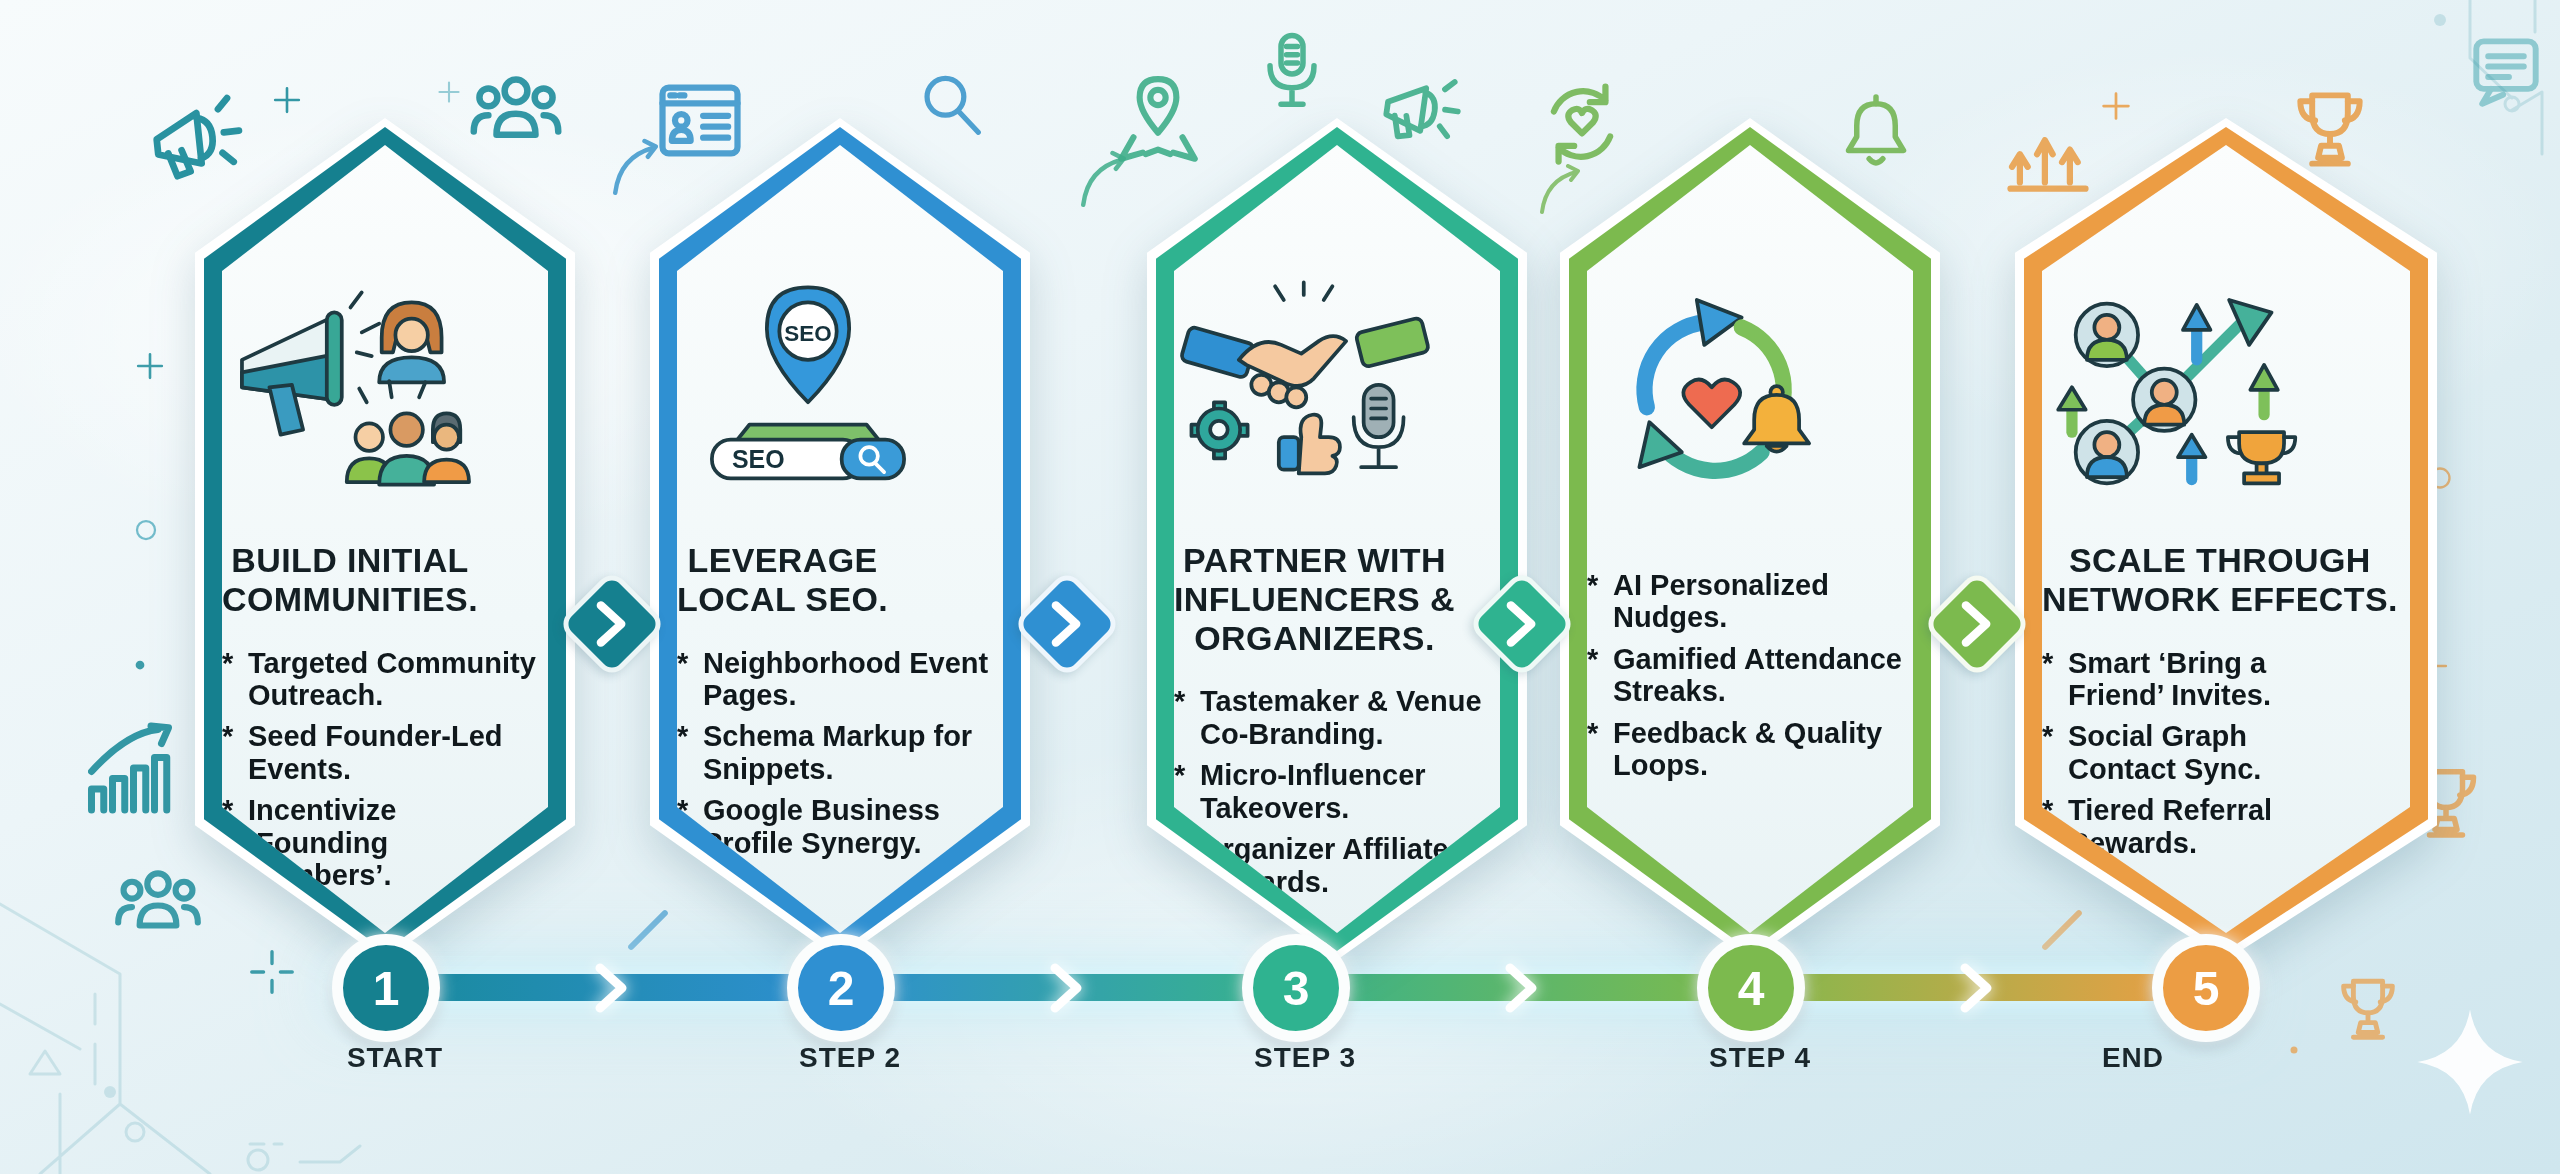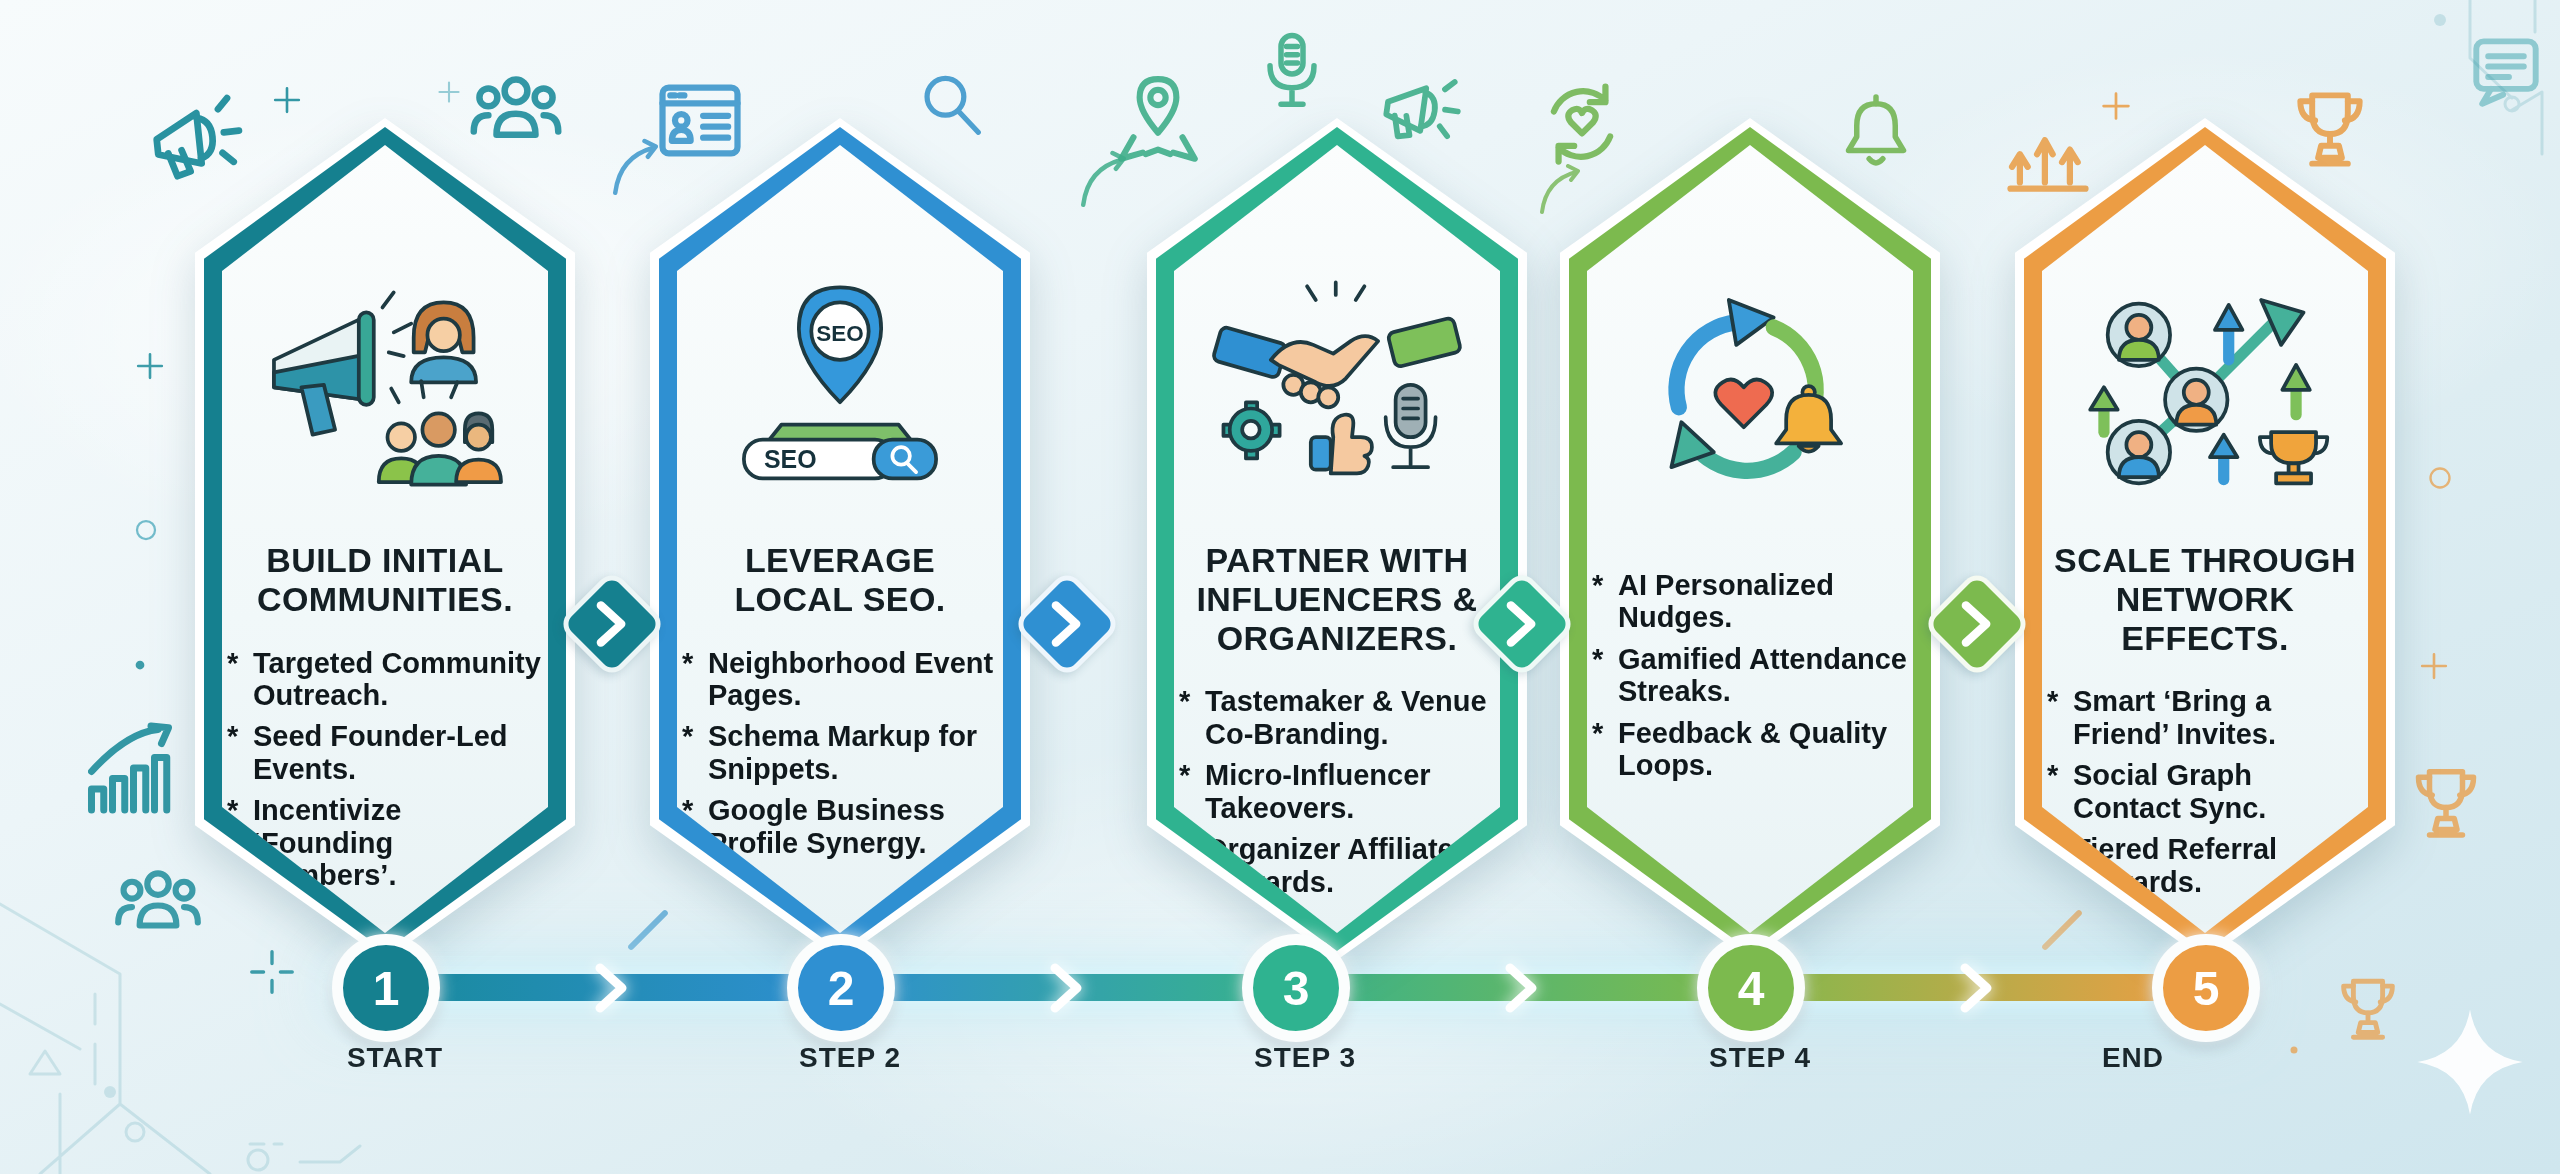--- a/index.html
+++ b/index.html
@@ -16,21 +16,21 @@
   .circuit{position:absolute;pointer-events:none;color:#2d8fa0;}
   .circuit svg{display:block;fill:none;stroke:currentColor;stroke-width:3;stroke-linecap:round;stroke-linejoin:round;}
 
   
   .card{position:absolute;top:118px;width:380px;height:842px;z-index:2;
     filter:drop-shadow(0 16px 22px rgba(40,90,110,.20));}
   .hex{clip-path:polygon(50% 0%,100% 16%,100% 84%,50% 100%,0% 84%,0% 16%);}
   .card__shape{position:absolute;inset:0;background:#ffffff;}
   .card__border{position:absolute;inset:9px;background:#888;}
   .card__fill{position:absolute;inset:27px;background:linear-gradient(180deg,#fbfdfd 0%,#f1f8f9 60%,#e9f3f5 100%);}
-  .card__content{position:absolute;inset:27px;display:flex;flex-direction:column;align-items:center;padding-top:92px;box-sizing:border-box;}
+  .card__content{position:absolute;inset:27px;display:flex;flex-direction:column;align-items:flex-start;padding-top:92px;box-sizing:border-box;}
   .card__icon{height:304px;display:flex;align-items:center;justify-content:center;}
   .card__icon svg{width:262px;height:auto;}
   .bi path,.bi rect,.bi circle,.bi ellipse,.bi polygon{stroke:#1e3a42;stroke-width:3;stroke-linejoin:round;stroke-linecap:round;}
   .bi text{stroke:none;font-family:"Liberation Sans",sans-serif;}
   .card__title{margin:0;font-size:34px;font-weight:bold;color:#141f24;text-align:center;
     line-height:1.14;white-space:pre-line;letter-spacing:.4px;}
   .card__bullets{margin-top:28px;width:316px;display:flex;flex-direction:column;gap:9px;}
   .bullet{display:flex;font-size:29px;font-weight:bold;color:#10181c;line-height:1.12;}
   .bullet__star{flex:0 0 26px;}
 
@@ -448,21 +448,21 @@
             <span>Gamified Attendance Streaks.</span>
           </div>
         <div class="bullet">
             <span class="bullet__star">*</span>
             <span>Feedback &amp; Quality Loops.</span>
           </div>
       </div>
     </div>
   </div>
 
-  <div class="card" style="left:2015px;">
+  <div class="card" style="left:2015px;padding-left:42px;">
     <div class="card__shape hex"></div>
     <div class="card__border hex" style="background: rgb(236, 157, 68);"></div>
     <div class="card__fill hex"></div>
     <div class="card__content hex">
       <div class="card__icon">
         <svg class="bi" viewBox="0 0 210 175">
           <path fill="none" style="stroke:#45b19a;stroke-width:9" d="M52 44 L98 96 L52 138 M98 96 L160 34"></path>
           <polygon fill="#45b19a" points="150,16 184,26 166,52"></polygon>
           <path fill="none" style="stroke:#3a9bd8;stroke-width:9" d="M124 64 v-26"></path>
           <polygon fill="#3a9bd8" points="113,40 124,20 135,40"></polygon>

